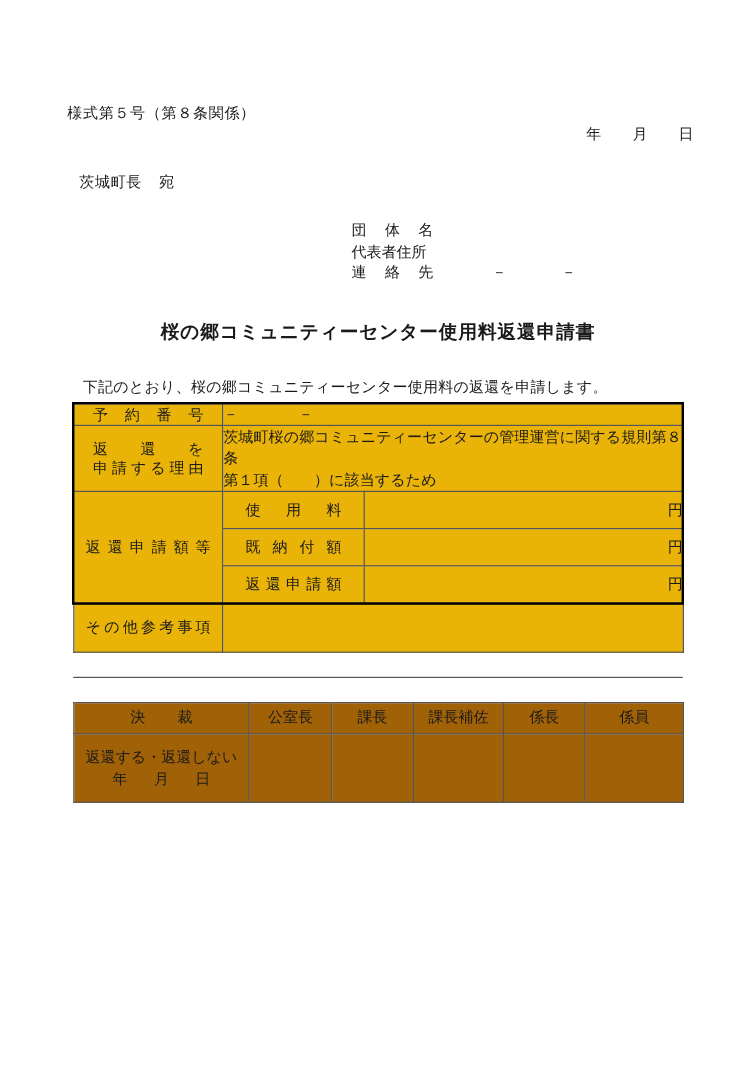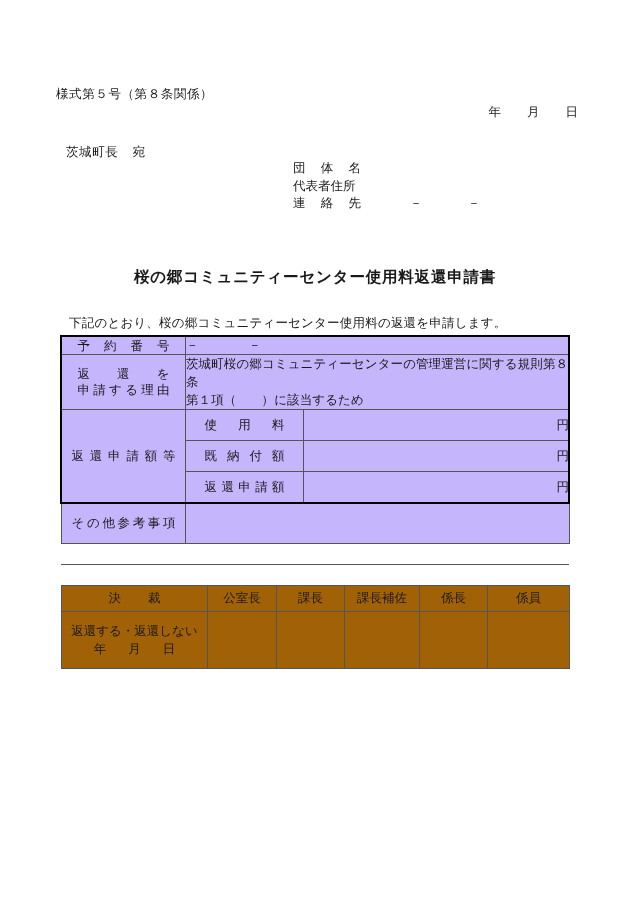--- a/index.html
+++ b/index.html
@@ -50,21 +50,21 @@
     font-size: 12.5px;
     letter-spacing: 0.6px;
     white-space: nowrap;
   }
   .addressee .suffix { margin-left: 14px; }
 
   
   .applicant {
     position: absolute;
     left: 293px;
-    top: 120px;
+    top: 144px;
     font-size: 12.5px;
     line-height: 17.5px;
   }
   .applicant .row { white-space: nowrap; }
   .applicant .lbl {
     display: inline-block;
     width: 68px;
   }
   .applicant .lbl.sp {
     text-align: justify;
@@ -102,21 +102,21 @@
     top: 296px;
     width: 508px;
     border-collapse: collapse;
     table-layout: fixed;
     font-size: 12.5px;
   }
   .main-table td {
     border: 1px solid #555;
     padding: 0;
     vertical-align: middle;
-    background: #c4b5fd;
+    background: #eab308;
   }
   .cell-lbl {
     text-align: center;
     line-height: 16px;
     padding: 4px 2px;
   }
   .jt {
     display: inline-block;
     width: 92px;
     text-align: justify;

